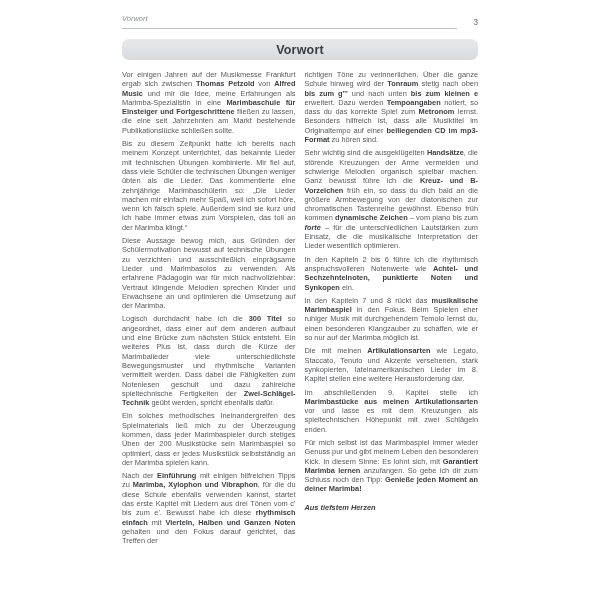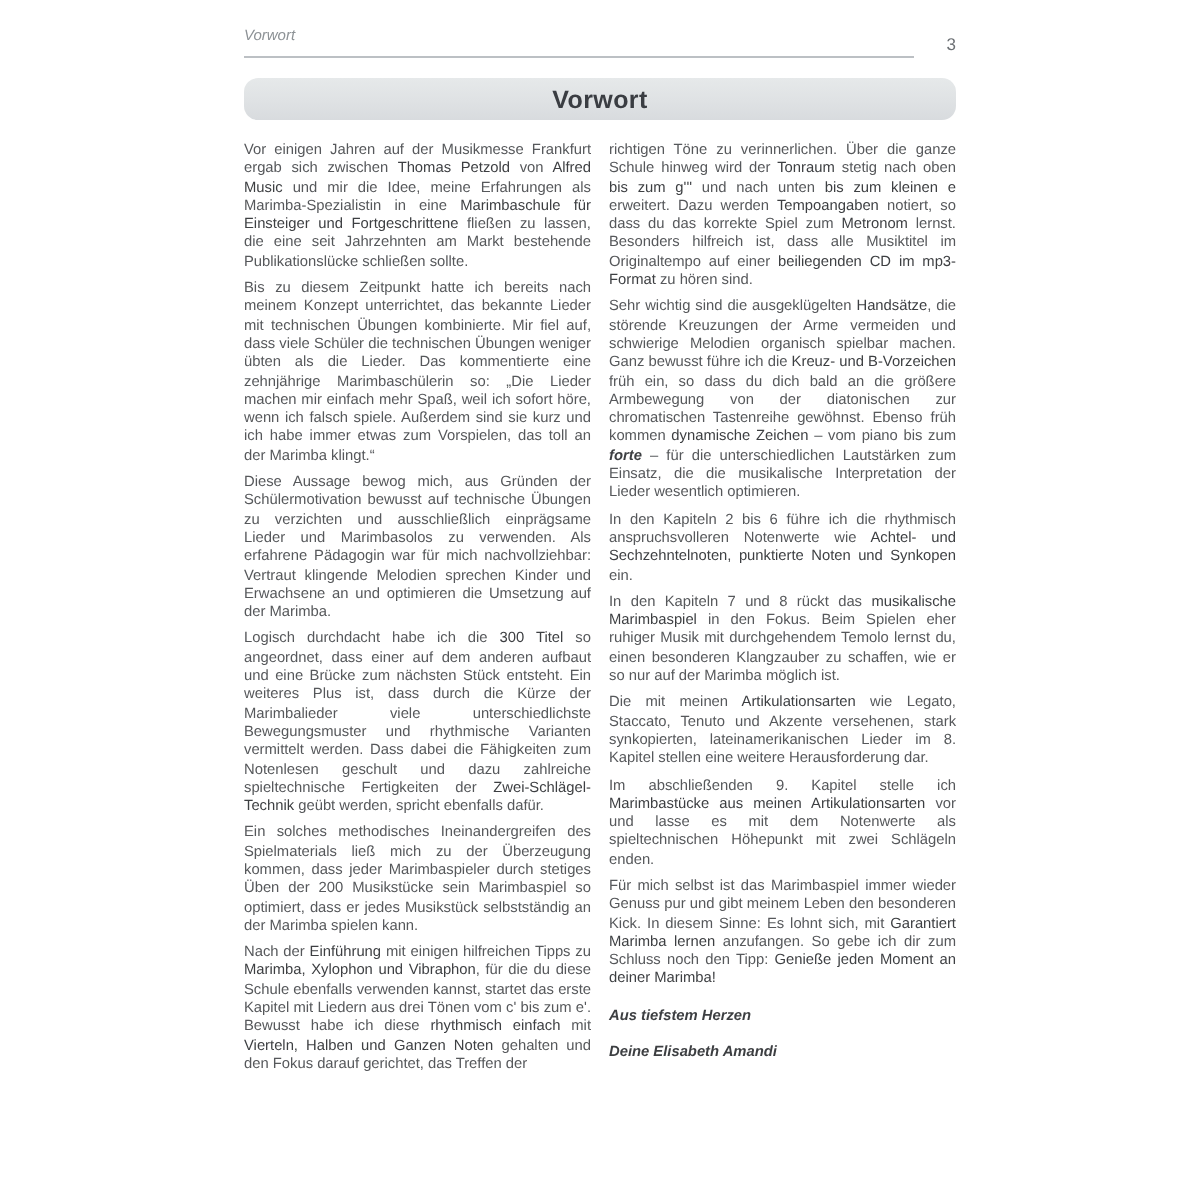--- a/index.html
+++ b/index.html
@@ -58,21 +58,21 @@
     display: flex;
     gap: 9px;
     margin-top: 10px;
     color: #56585b;
     font-size: 7.4px;
     line-height: 9.3px;
     text-align: justify;
   }
   .col { flex: 1; min-width: 0; }
   p.para { margin: 0 0 4px 0; }
-  .r-b { font-weight: normal; color: #3d3f42; }
+  .r-b { font-weight: bold; color: #3d3f42; }
   .r-i { }
   .r-bi { font-weight: bold; font-style: italic; color: #3d3f42; text-align: right; }
   p.heading { font-weight: bold; color: #3d3f42; margin-top: 5px; }
   p.signature {
     font-weight: bold;
     font-style: italic;
     color: #3d3f42;
     margin-top: 9px;
     margin-bottom: 0;
     text-align: left;
@@ -102,20 +102,19 @@
         <p class="para normal"><span>Logisch durchdacht habe ich die </span><span class="r-b">300 Titel</span><span> so angeordnet, dass einer auf dem anderen aufbaut und eine Brücke zum nächsten Stück entsteht. Ein weiteres Plus ist, dass durch die Kürze der Marimbalieder viele unterschiedlichste Bewegungsmuster und rhythmische Varianten vermittelt werden. Dass dabei die Fähigkeiten zum Notenlesen geschult und dazu zahlreiche spieltechnische Fertigkeiten der </span><span class="r-b">Zwei-Schlägel-Technik</span><span> geübt werden, spricht ebenfalls dafür.</span></p>
         <p class="para normal"><span>Ein solches methodisches Ineinandergreifen des Spielmaterials ließ mich zu der Überzeugung kommen, dass jeder Marimbaspieler durch </span><span class="r-i">stetiges Üben</span><span> der 200 Musikstücke sein Marimbaspiel so optimiert, dass er jedes Musikstück selbstständig an der Marimba spielen kann.</span></p>
         <p class="para normal"><span>Nach der </span><span class="r-b">Einführung</span><span> mit einigen hilfreichen Tipps zu </span><span class="r-b">Marimba, Xylophon und Vibraphon</span><span>, für die du diese Schule ebenfalls verwenden kannst, startet das </span><span class="r-i">erste Kapitel</span><span> mit Liedern aus drei Tönen vom c' bis zum e'. Bewusst habe ich diese </span><span class="r-b">rhythmisch einfach</span><span> mit </span><span class="r-b">Vierteln, Halben und Ganzen Noten</span><span> gehalten und den Fokus darauf gerichtet, das Treffen der</span></p>
       </div>
     <div class="col">
         <p class="para normal"><span>richtigen Töne zu verinnerlichen. Über die ganze Schule hinweg wird der </span><span class="r-b">Tonraum</span><span> stetig nach oben </span><span class="r-b">bis zum g'''</span><span> und nach unten </span><span class="r-b">bis zum kleinen e</span><span> erweitert. Dazu werden </span><span class="r-b">Tempoangaben</span><span> notiert, so dass du das korrekte Spiel zum </span><span class="r-b">Metronom</span><span> lernst. Besonders hilfreich ist, dass alle Musiktitel im Originaltempo auf einer </span><span class="r-b">beiliegenden CD im mp3-Format</span><span> zu hören sind.</span></p>
         <p class="para normal"><span>Sehr wichtig sind die ausgeklügelten </span><span class="r-b">Handsätze</span><span>, die störende Kreuzungen der Arme vermeiden und schwierige Melodien organisch spielbar machen. Ganz bewusst führe ich die </span><span class="r-b">Kreuz- und B-Vorzeichen</span><span> früh ein, so dass du dich bald an die größere Armbewegung von der diatonischen zur chromatischen Tastenreihe gewöhnst. Ebenso früh kommen </span><span class="r-b">dynamische Zeichen</span><span> – vom </span><span class="r-i">piano</span><span> bis zum </span><span class="r-bi">forte</span><span> – für die unterschiedlichen Lautstärken zum Einsatz, die die musikalische Interpretation der Lieder wesentlich optimieren.</span></p>
         <p class="para normal"><span>In den </span><span class="r-i">Kapiteln 2 bis 6</span><span> führe ich die rhythmisch anspruchsvolleren Notenwerte wie </span><span class="r-b">Achtel- und Sechzehntelnoten, punktierte Noten und Synkopen</span><span> ein.</span></p>
         <p class="para normal"><span>In den </span><span class="r-i">Kapiteln 7 und 8</span><span> rückt das </span><span class="r-b">musikalische Marimbaspiel</span><span> in den Fokus. Beim Spielen eher ruhiger Musik mit </span><span class="r-i">durchgehendem Temolo</span><span> lernst du, einen besonderen Klangzauber zu schaffen, wie er so nur auf der Marimba möglich ist.</span></p>
         <p class="para normal"><span>Die mit meinen </span><span class="r-b">Artikulationsarten</span><span> wie </span><span class="r-i">Legato, Staccato, Tenuto</span><span> und </span><span class="r-i">Akzente</span><span> versehenen, stark synkopierten, lateinamerikanischen Lieder im </span><span class="r-i">8. Kapitel</span><span> stellen eine weitere Herausforderung dar.</span></p>
-        <p class="para normal"><span>Im abschließenden </span><span class="r-i">9. Kapitel</span><span> stelle ich </span><span class="r-b">Marimbastücke aus meinen Artikulationsarten</span><span> vor und lasse es mit dem </span><span class="r-i">Notenwerte</span><span> als spieltechnischen Höhepunkt mit zwei Schlägeln enden.</span></p>
+        <p class="para normal"><span>Im abschließenden </span><span class="r-i">9. Kapitel</span><span> stelle ich </span><span class="r-b">Marimbastücke aus meinen Artikulationsarten</span><span> vor und lasse es mit dem </span><span class="r-i">Kreuzungen</span><span> als spieltechnischen Höhepunkt mit zwei Schlägeln enden.</span></p>
         <p class="para normal"><span>Für mich selbst ist das Marimbaspiel immer wieder Genuss pur und gibt meinem Leben den besonderen Kick. In diesem Sinne: Es lohnt sich, mit </span><span class="r-b">Garantiert Marimba lernen</span><span> anzufangen. So gebe ich dir zum Schluss noch den Tipp: </span><span class="r-b">Genieße jeden Moment an deiner Marimba!</span></p>
         <p class="para signature"><span class="r-bi">Aus tiefstem Herzen</span></p>
-        <p class="para signature"><span class="r-bi">Deine Elisabeth Amandi</span></p>
       </div>
   </div>
 
 </div>
 
 </body></html>

